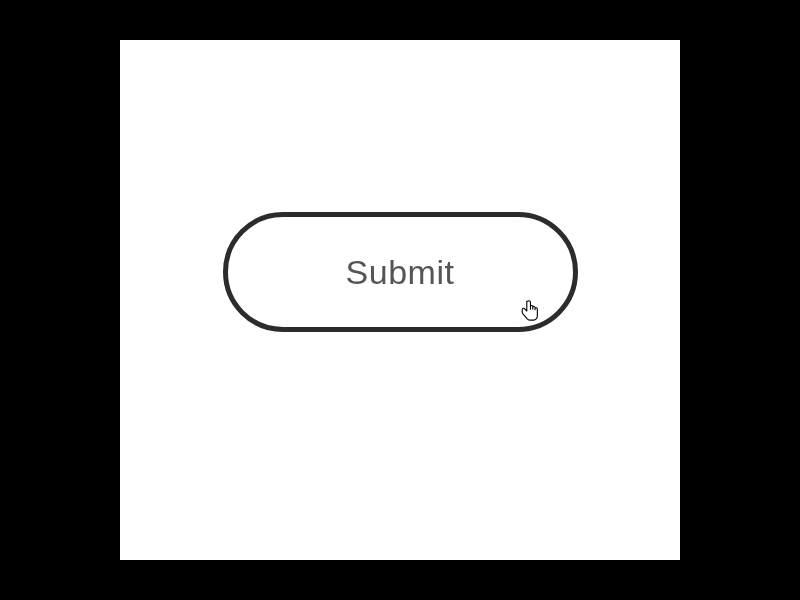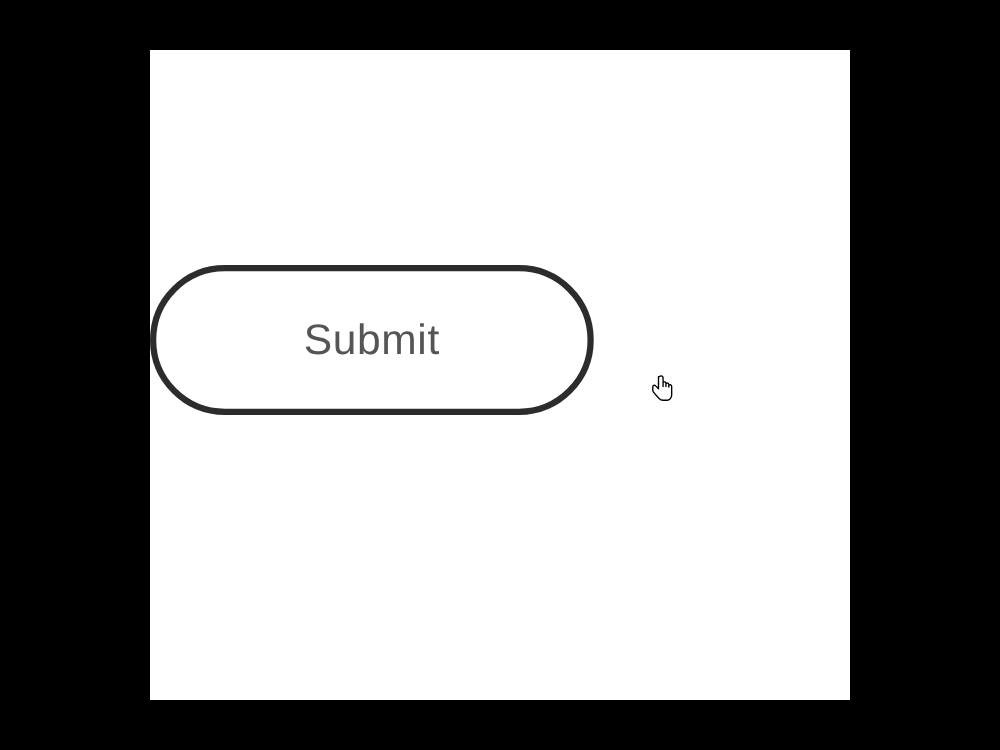--- a/index.html
+++ b/index.html
@@ -16,20 +16,21 @@
       justify-content: center;
       font-family: "Open Sans", -apple-system, BlinkMacSystemFont, "Segoe UI", Helvetica, Arial, sans-serif;
     }
     .canvas {
       width: 560px;
       height: 520px;
       background: #ffffff;
       position: relative;
       display: flex;
       align-items: center;
+      justify-content: center;
     }
     .submit-button {
       width: 355px;
       height: 120px;
       border: 5px solid #2c2c2c;
       border-radius: 60px;
       background: #ffffff;
       display: flex;
       align-items: center;
       justify-content: center;

